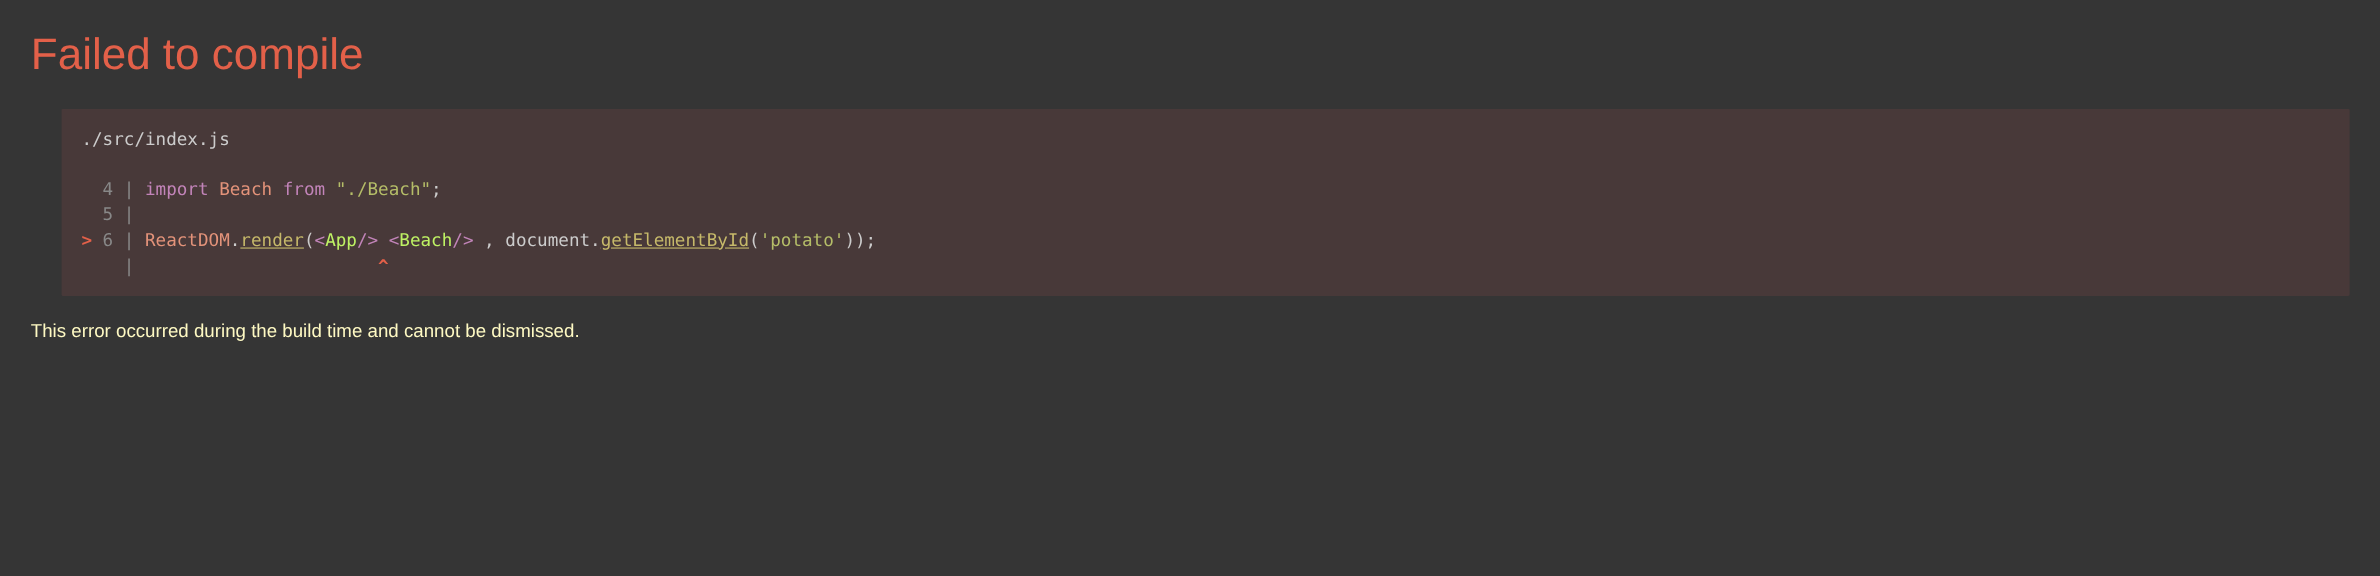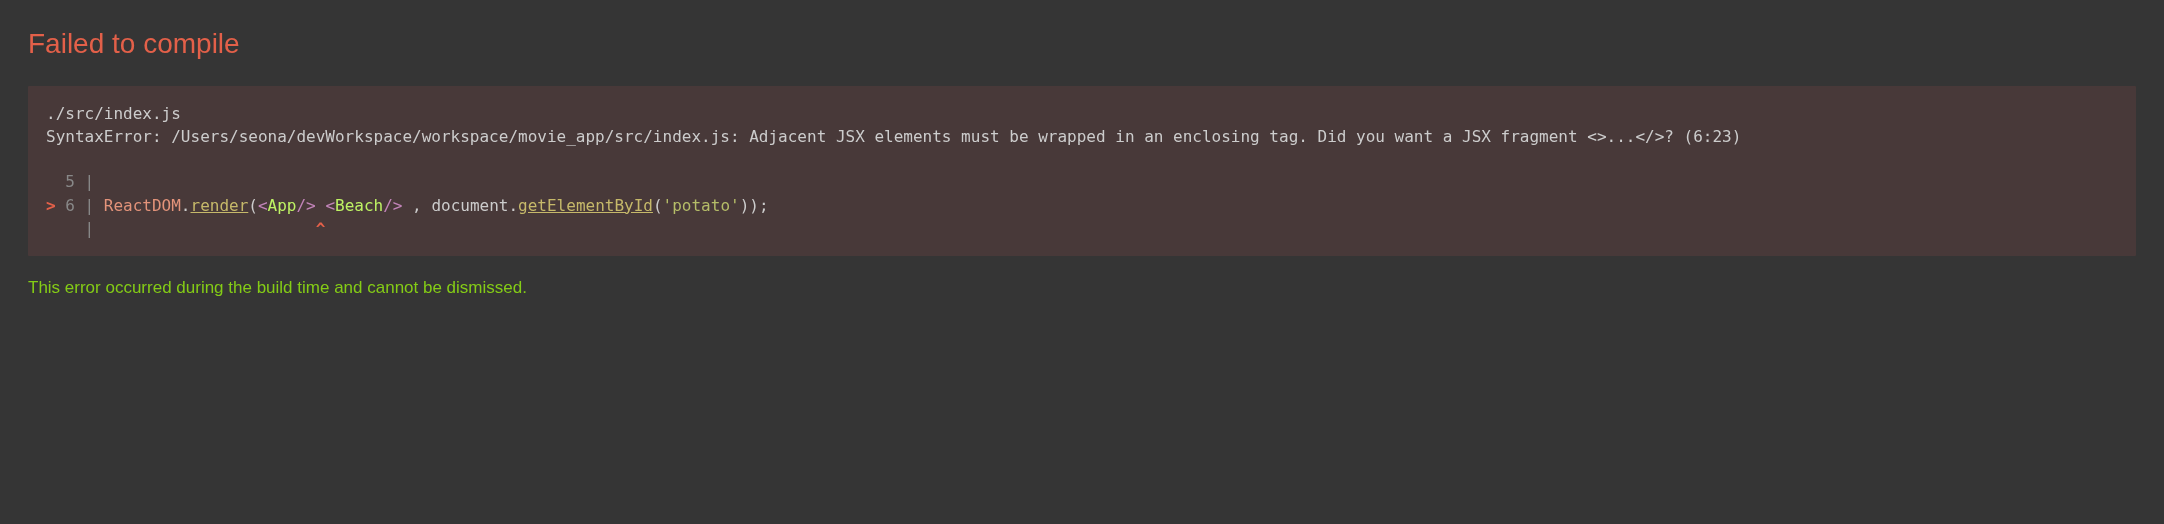--- a/index.html
+++ b/index.html
@@ -8,32 +8,33 @@
       box-sizing: border-box;
     }
     body {
       background-color: #353535;
       font-family: -apple-system, BlinkMacSystemFont, "Segoe UI", Helvetica, Arial, sans-serif;
       padding: 28px;
       min-width: 2164px;
     }
     .error-title {
       color: #E36049;
-      font-size: 28px;
+      font-size: 40px;
       font-weight: 400;
       margin-bottom: 26px;
     }
     .error-box {
       background-color: #483939;
       padding: 16px 18px;
       font-family: Menlo, Consolas, monospace;
       font-size: 16px;
       line-height: 1.45;
       color: #CCCCCC;
       border-radius: 1px;
+      margin-left: 28px;
     }
     .error-box pre {
       margin: 0;
       white-space: pre-wrap;
       font-family: inherit;
     }
     .code-section {
       margin-top: 22px;
     }
     .code-line {
@@ -67,33 +68,33 @@
       text-decoration: underline;
     }
     .plain {
       color: #CCCCCC;
     }
     .caret {
       color: #E36049;
       font-weight: bold;
     }
     .footer-note {
-      color: #84cc16;
+      color: #fef9c3;
       font-size: 17px;
       margin-top: 22px;
     }
   </style>
 </head>
 <body>
 
 <h1 class="error-title">Failed to compile</h1>
 
 <div class="error-box">
   <pre>./src/index.js</pre>
-  <pre>SyntaxError: /Users/seona/devWorkspace/workspace/movie_app/src/index.js: Adjacent JSX elements must be wrapped in an enclosing tag. Did you want a JSX fragment &lt;&gt;...&lt;/&gt;? (6:23)</pre>
   <div class="code-section" id="code-frame">
+      <div class="code-line"><span class="gutter">  4 | </span><span class="kw">import </span><span class="cls">Beach</span><span class="kw"> from </span><span class="str">"./Beach"</span><span class="plain">;</span></div>
       <div class="code-line"><span class="gutter">  5 | </span></div>
       <div class="code-line"><span class="gutter-marker">&gt; </span><span class="gutter">6 | </span><span class="cls">ReactDOM</span><span class="plain">.</span><span class="fn">render</span><span class="plain">(</span><span class="jsx">&lt;</span><span class="jsx-name">App</span><span class="jsx">/&gt;</span><span class="plain"> </span><span class="jsx">&lt;</span><span class="jsx-name">Beach</span><span class="jsx">/&gt;</span><span class="plain"> , </span><span class="plain">document</span><span class="plain">.</span><span class="fn">getElementById</span><span class="plain">(</span><span class="str">'potato'</span><span class="plain">));</span></div>
       <div class="code-line"><span class="gutter">    | </span><span class="plain">                      </span><span class="caret">^</span></div>
     </div>
 </div>
 
 <div class="footer-note">This error occurred during the build time and cannot be dismissed.</div>
 
 </body></html>

